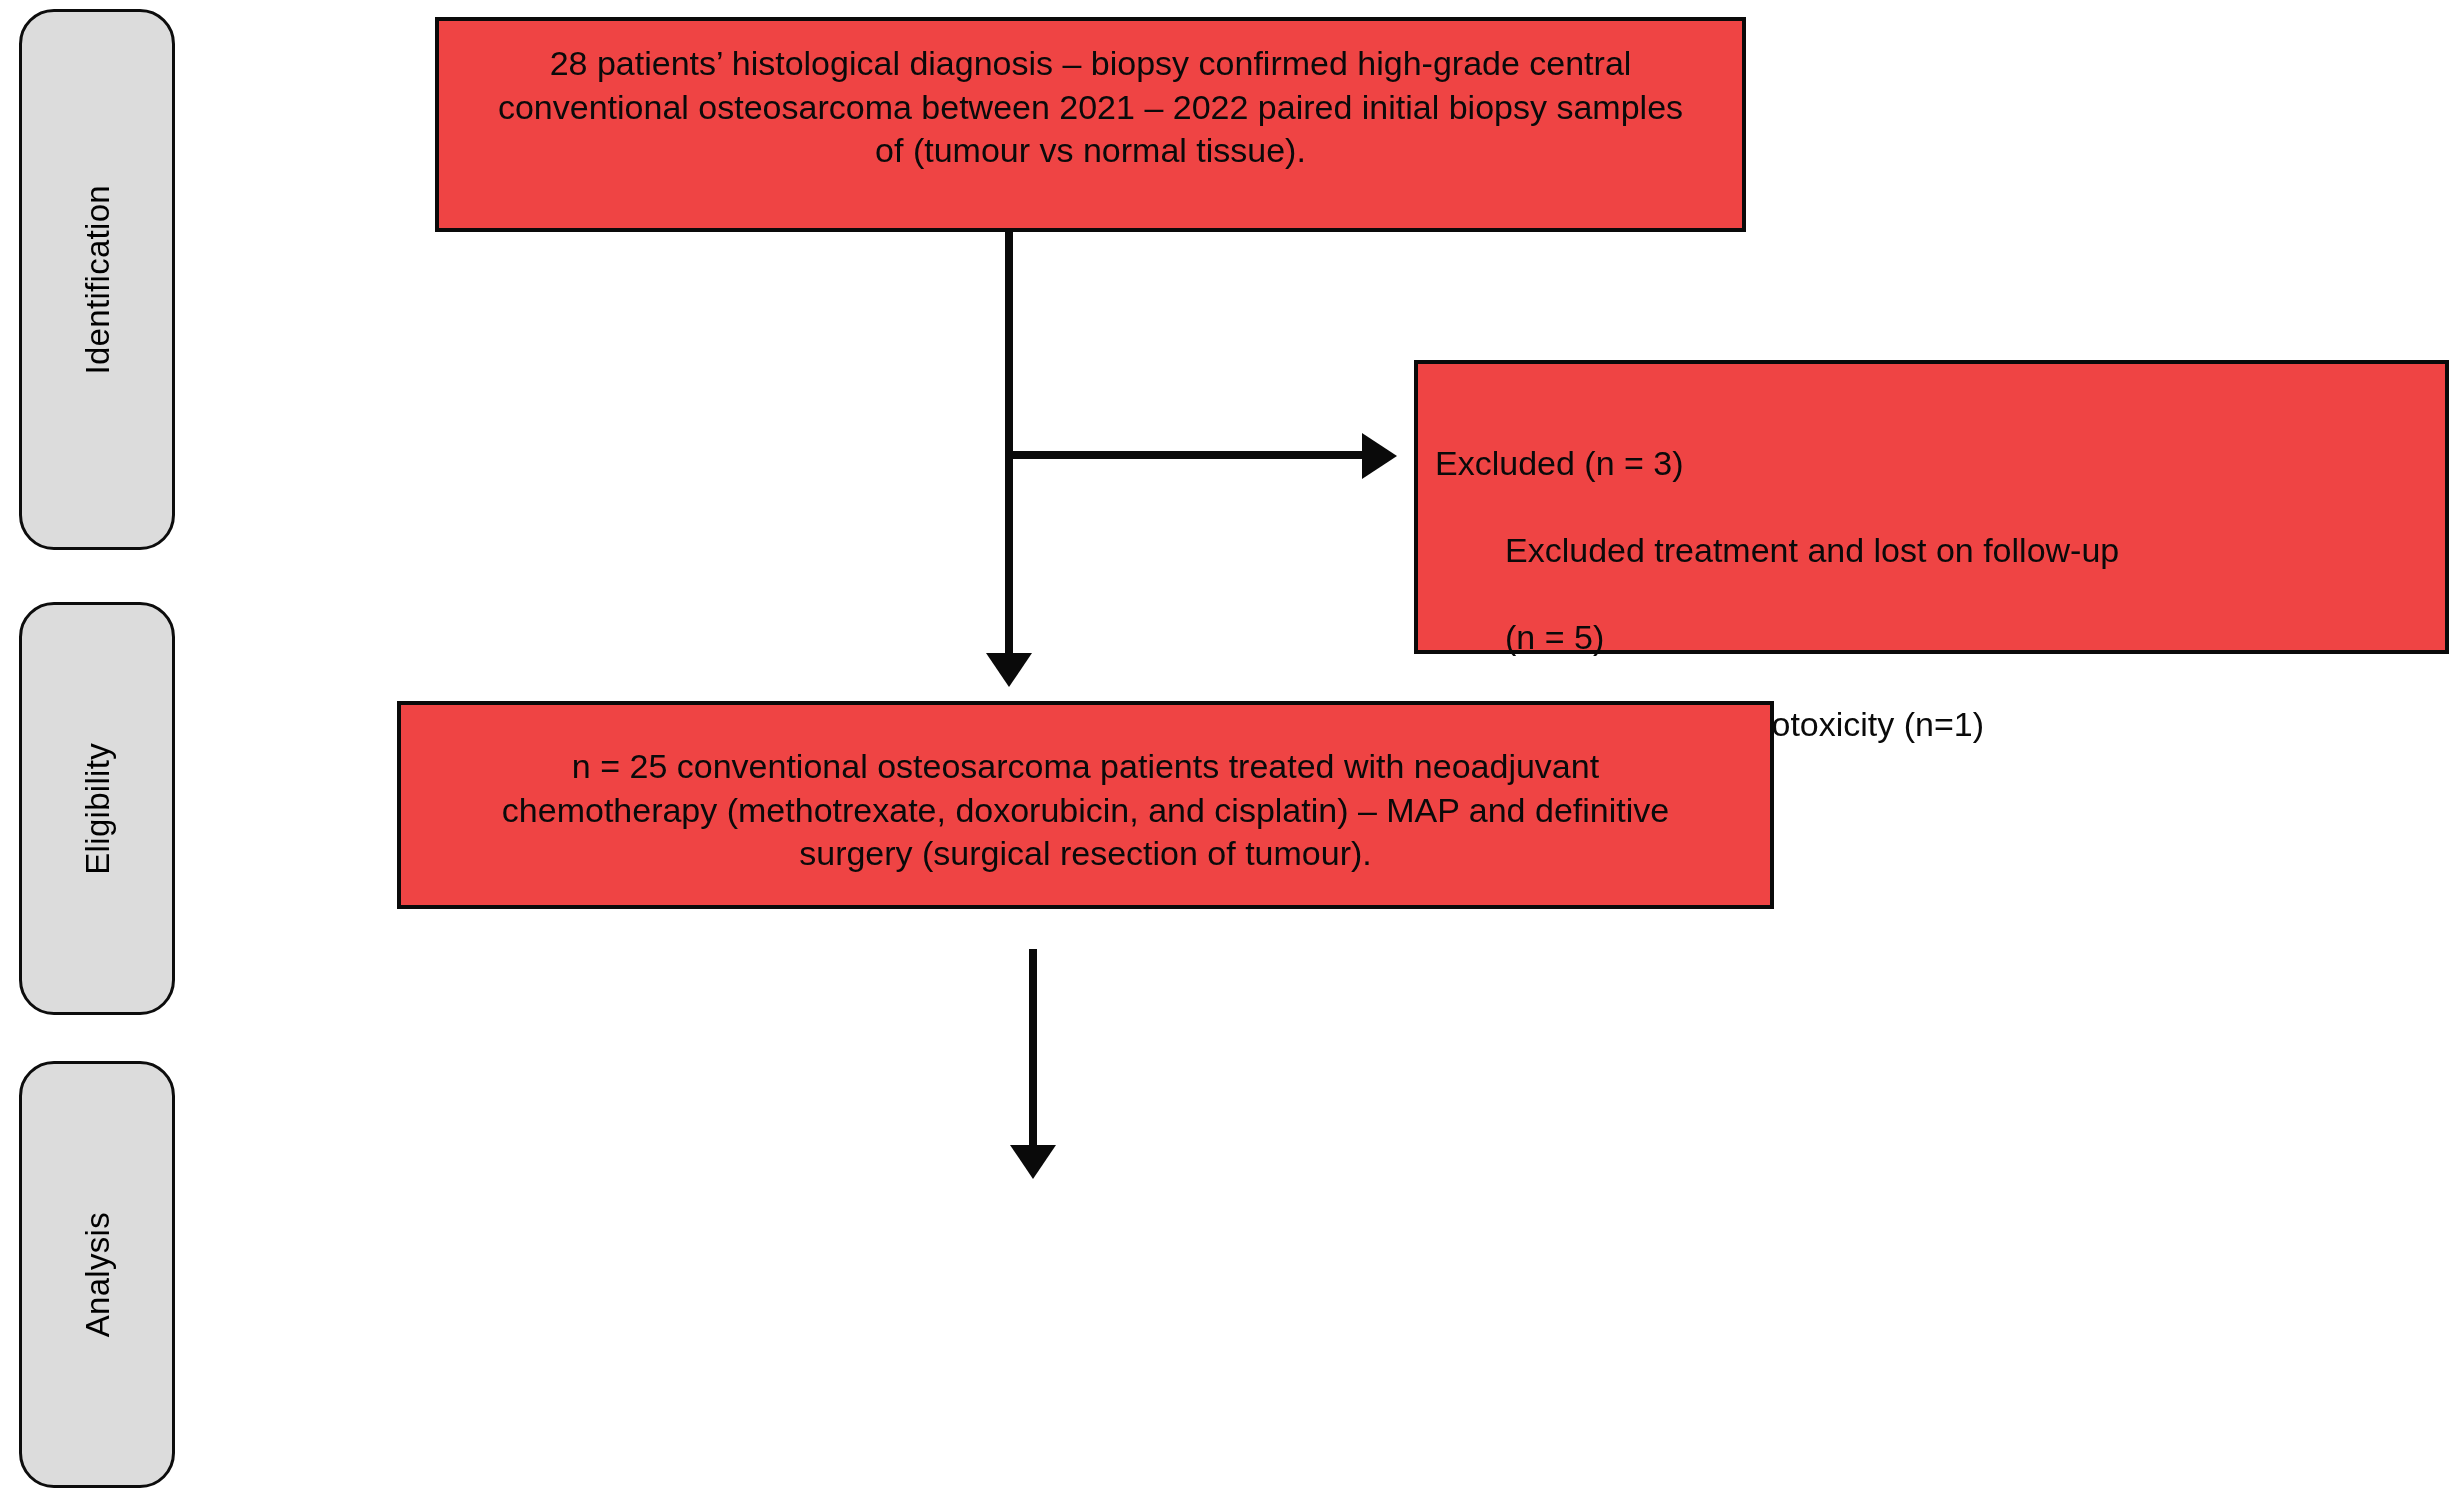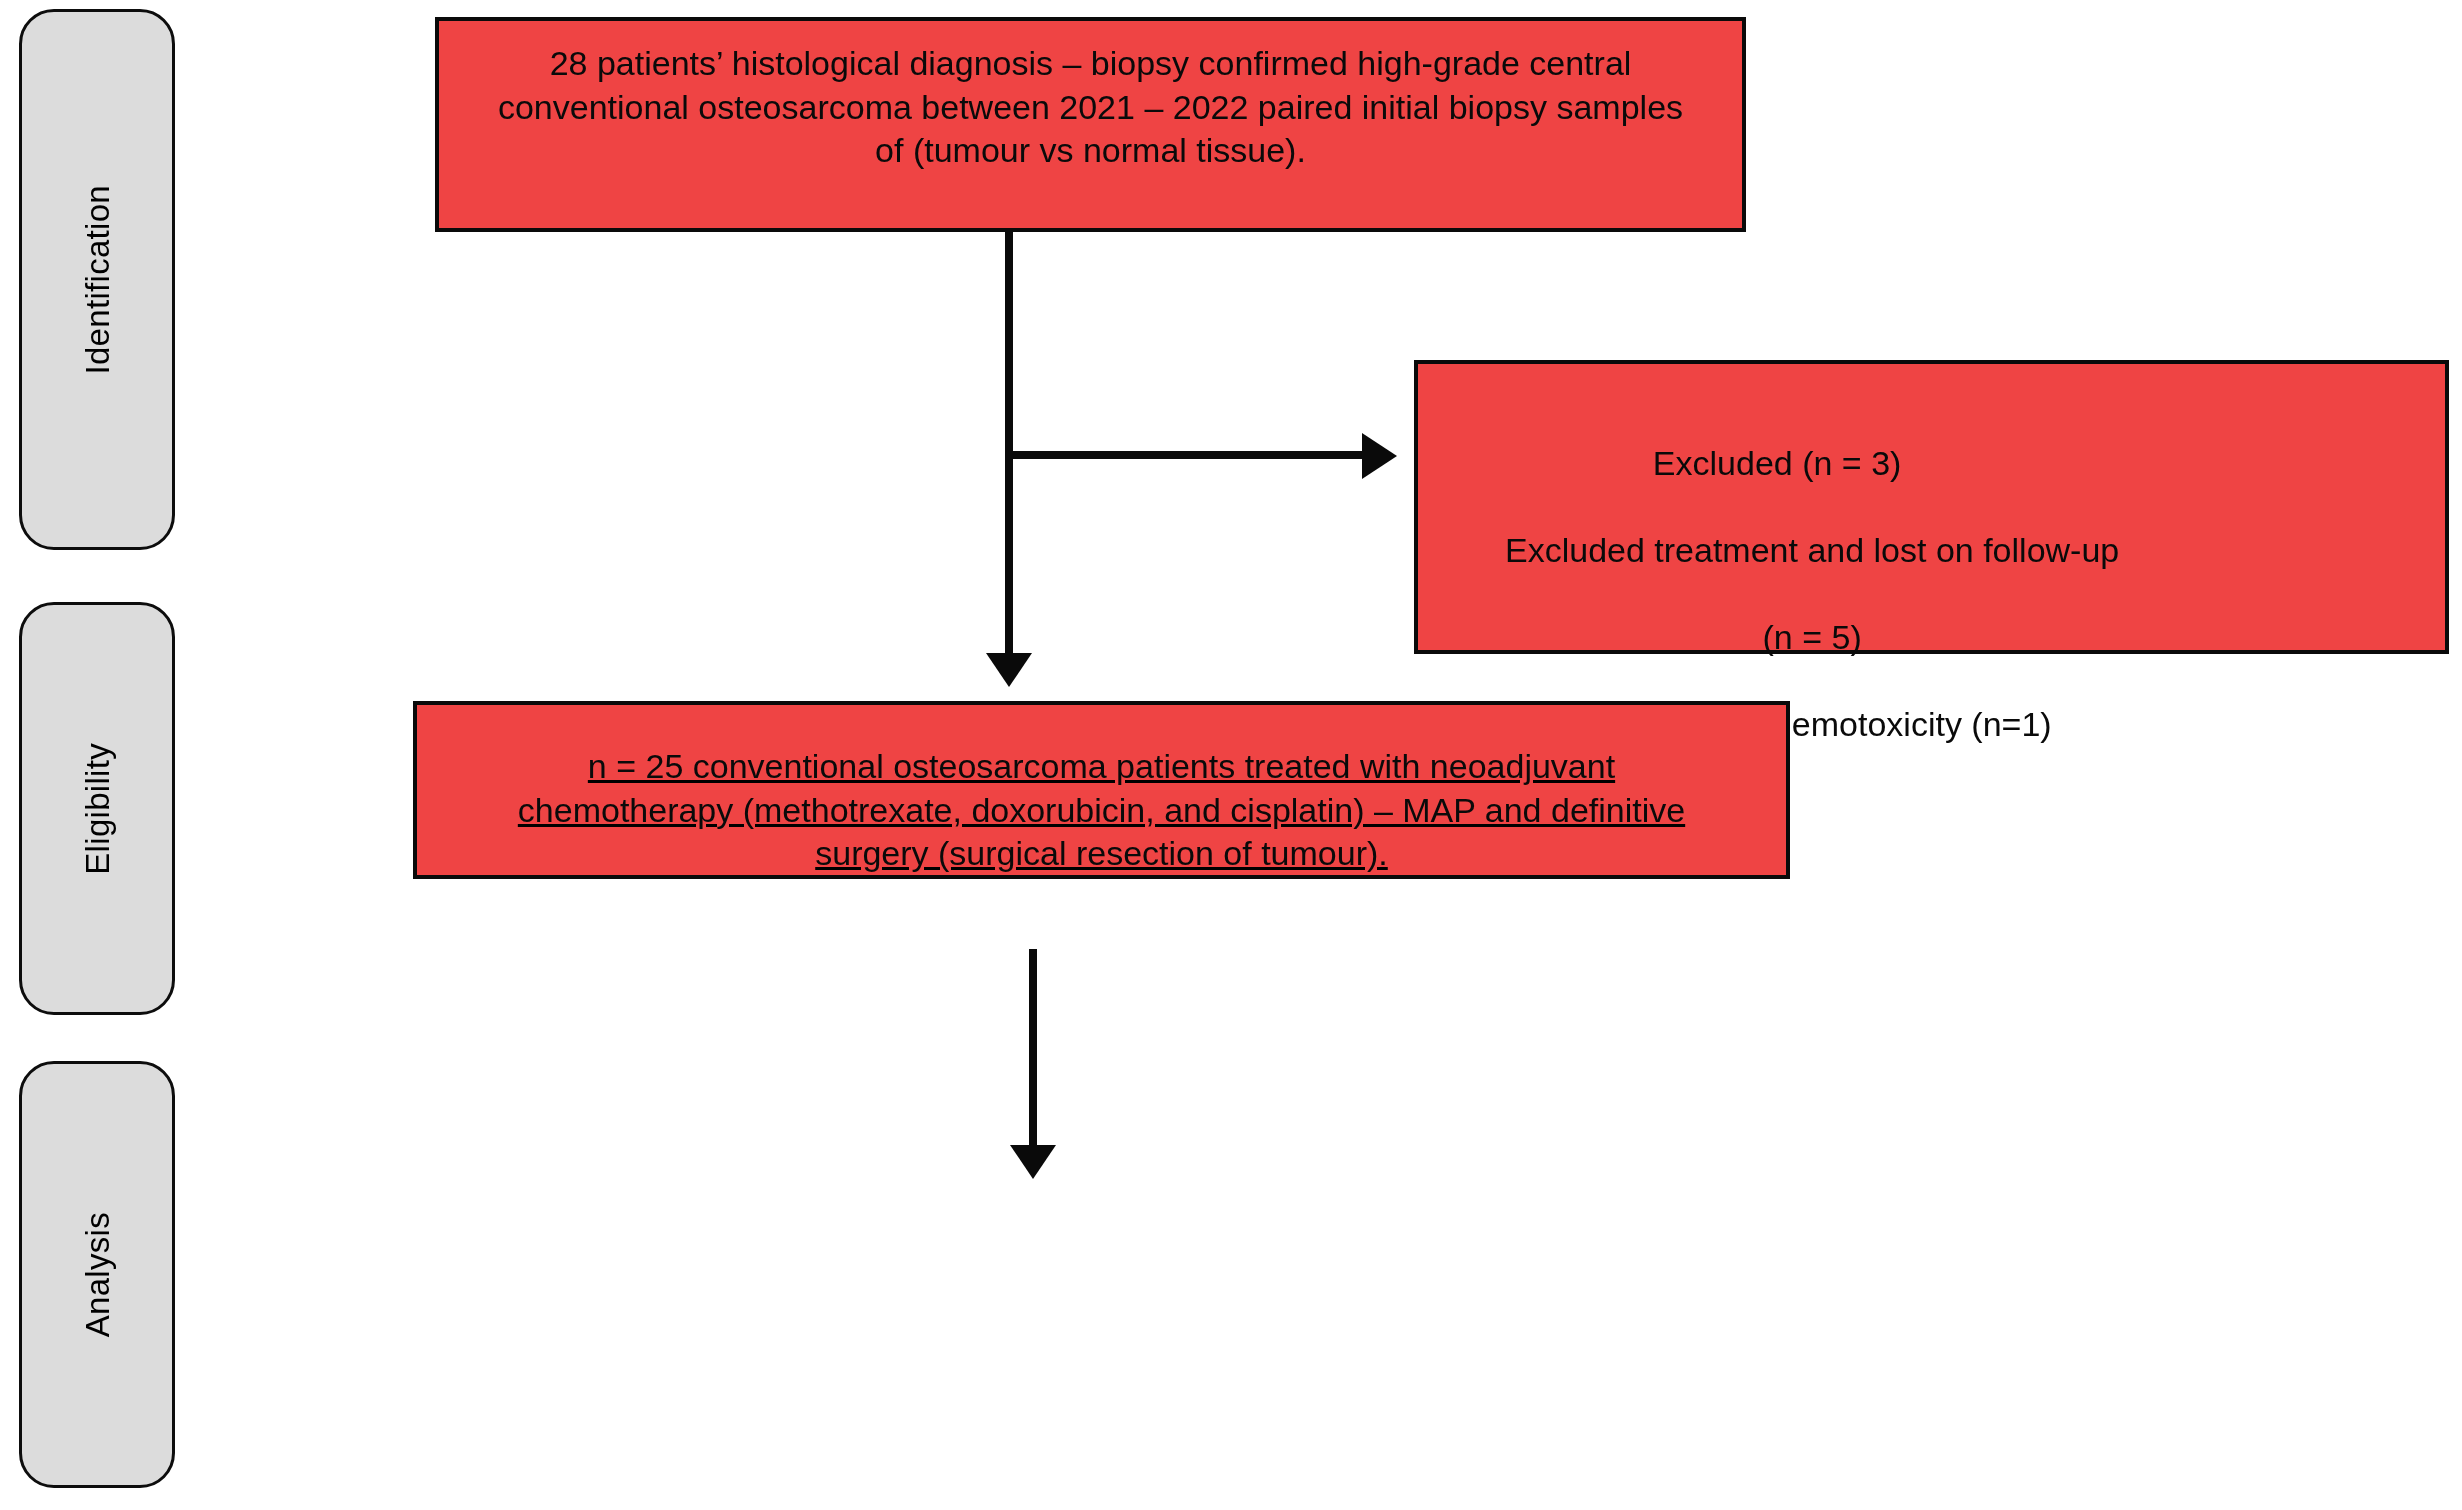--- a/index.html
+++ b/index.html
@@ -51,21 +51,21 @@
     align-items: flex-start;
     justify-content: center;
   }
   .flow-box .box-text {
     font-size: 34px;
     line-height: 1.28;
     color: #0a0a0a;
     white-space: pre-line;
   }
   .centered-text { text-align: center; }
-  .left-text     { text-align: center; }
+  .left-text     { text-align: left; }
 
   #box-identification {
     left: 435px; top: 17px; width: 1311px; height: 215px;
   }
   #box-identification .box-text {
     padding-top: 21.3px;
     width: 1205px;
   }
 
   #box-excluded {
@@ -75,21 +75,21 @@
   }
   #box-excluded .box-text {
     padding: 34px 0 0 17px;
   }
   #box-excluded .excl-indent {
     display: block;
     padding-left: 70px;
   }
 
   #box-eligibility {
-    left: 413px; top: 701px; width: 1377px; height: 178px; text-decoration: underline;
+    left: 397px; top: 701px; width: 1377px; height: 208px;
   }
   #box-eligibility .box-text {
     padding-top: 40px;
     width: 1250px;
   }
 
   #box-analysis {
     left: 406px; top: 1195px; width: 1392px; height: 213px;
   }
   #box-analysis .box-text {

